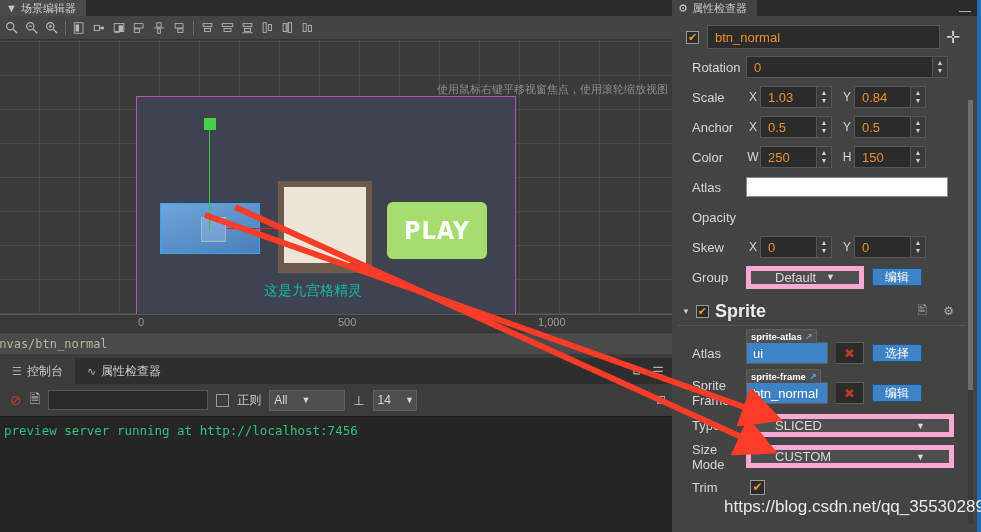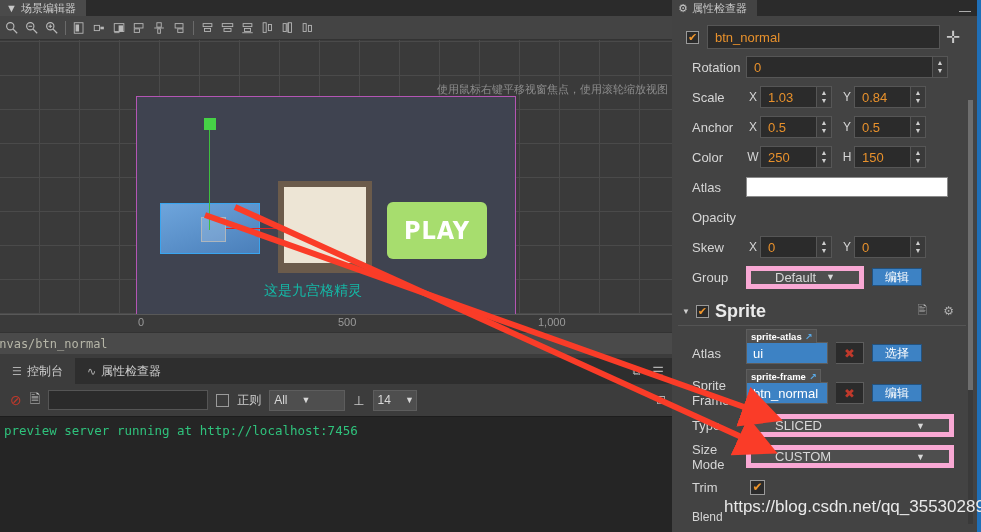--- a/index.html
+++ b/index.html
@@ -501,23 +501,20 @@
           <span>CUSTOM</span>
           <span style="font-size:9px">▼</span>
         </div>
       </div>
 
       <div class="row" style="height:30px">
         <div class="rlabel">Trim</div>
         <div class="trimChk">✔</div>
       </div>
 
-      <div id="blendRow">
-        <div class="rlabel" style="font-size:12px">Blend</div>
-      </div>
     </div>
 
     <div id="scrollTrack"></div>
     <div id="scrollThumb"></div>
     <div id="rightEdge"></div>
   </div>
 
   <div id="watermark">https://blog.csdn.net/qq_35530289</div>
 
   <svg id="arrows">

